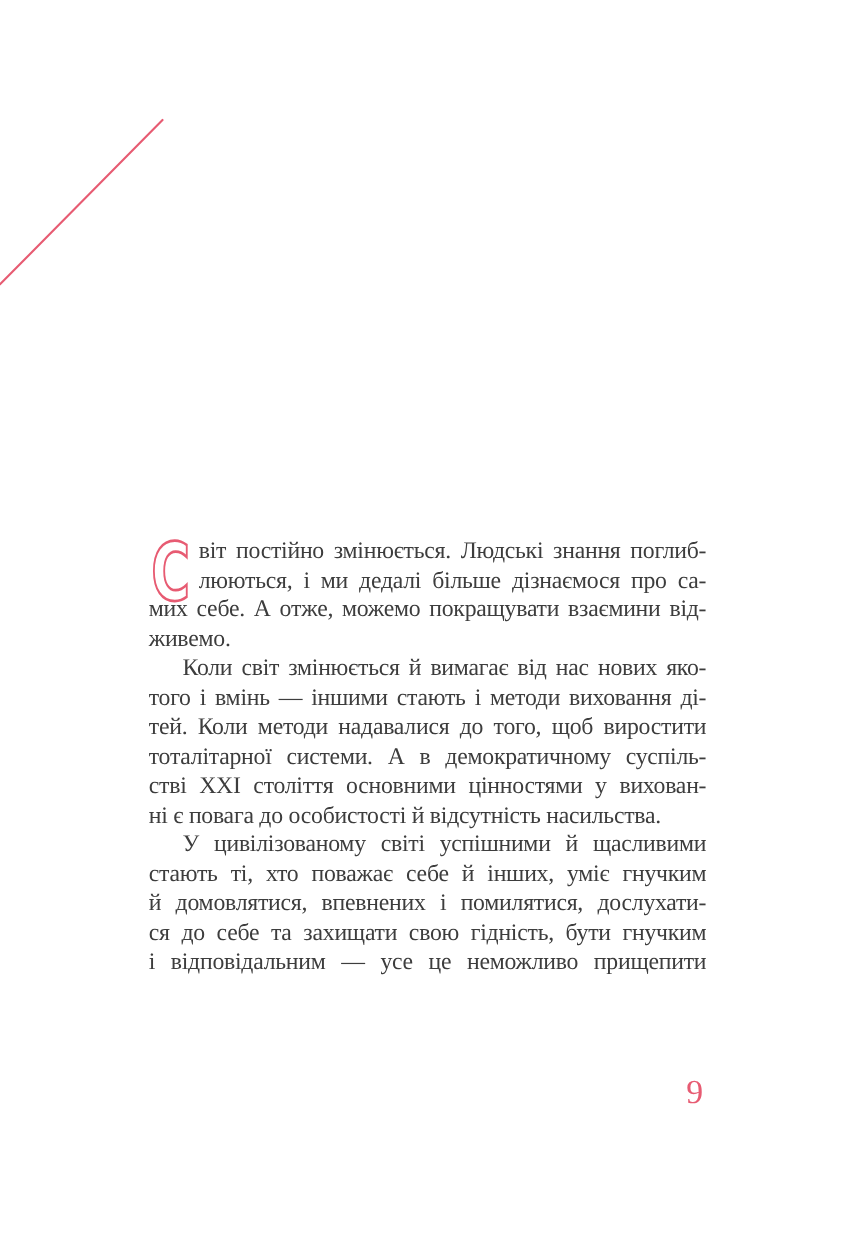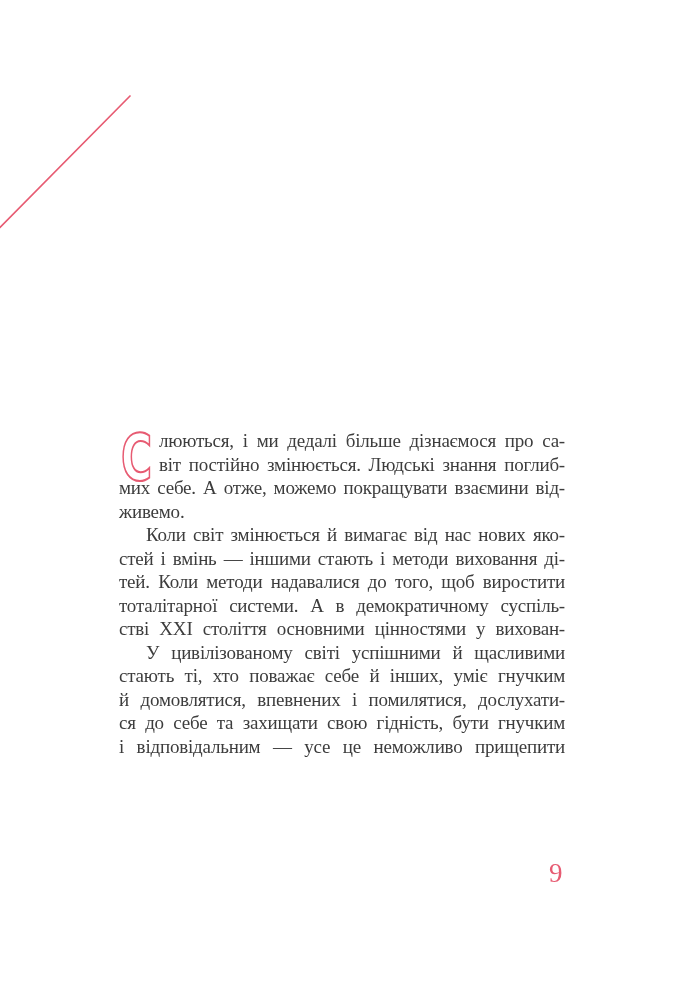--- a/index.html
+++ b/index.html
@@ -54,34 +54,35 @@
 
   <main class="textblock">
 
     <div class="para para-first">
       <span class="dropcap-box">
         <svg width="40" height="50" viewBox="0 0 40 50">
           <text class="dropcap-text" x="2" y="47" textLength="31" lengthAdjust="spacingAndGlyphs" stroke="#e75b72">С</text>
         </svg>
       </span>
       <div class="lines">
+          <div class="line jl">віт постійно змінюється. Людські знання поглиб-</div>
           <div class="line jl">люються, і ми дедалі більше дізнаємося про са-</div>
-          <div class="line jl">віт постійно змінюється. Людські знання поглиб-</div>
           <div class="line jl">мих себе. А отже, можемо покращувати взаємини від-</div>
           <div class="line">живемо.</div>
         </div>
     </div>
 
     <div class="para indent">
       <div class="lines">
           <div class="line jl">Коли світ змінюється й вимагає від нас нових яко-</div>
-          <div class="line jl">стей і вмінь — іншими стають і методи виховання ді-</div>
+          <div class="line jl">того і вмінь — іншими стають і методи виховання ді-</div>
           <div class="line jl">тей. Коли методи надавалися до того, щоб виростити</div>
           <div class="line jl">тоталітарної системи. А в демократичному суспіль-</div>
           <div class="line jl">стві XXI століття основними цінностями у вихован-</div>
+          <div class="line">ні є повага до особистості й відсутність насильства.</div>
         </div>
     </div>
 
     <div class="para indent">
       <div class="lines">
           <div class="line jl">У цивілізованому світі успішними й щасливими</div>
           <div class="line jl">стають ті, хто поважає себе й інших, уміє гнучким</div>
           <div class="line jl">й домовлятися, впевнених і помилятися, дослухати-</div>
           <div class="line jl">ся до себе та захищати свою гідність, бути гнучким</div>
           <div class="line jl">і відповідальним — усе це неможливо прищепити</div>

